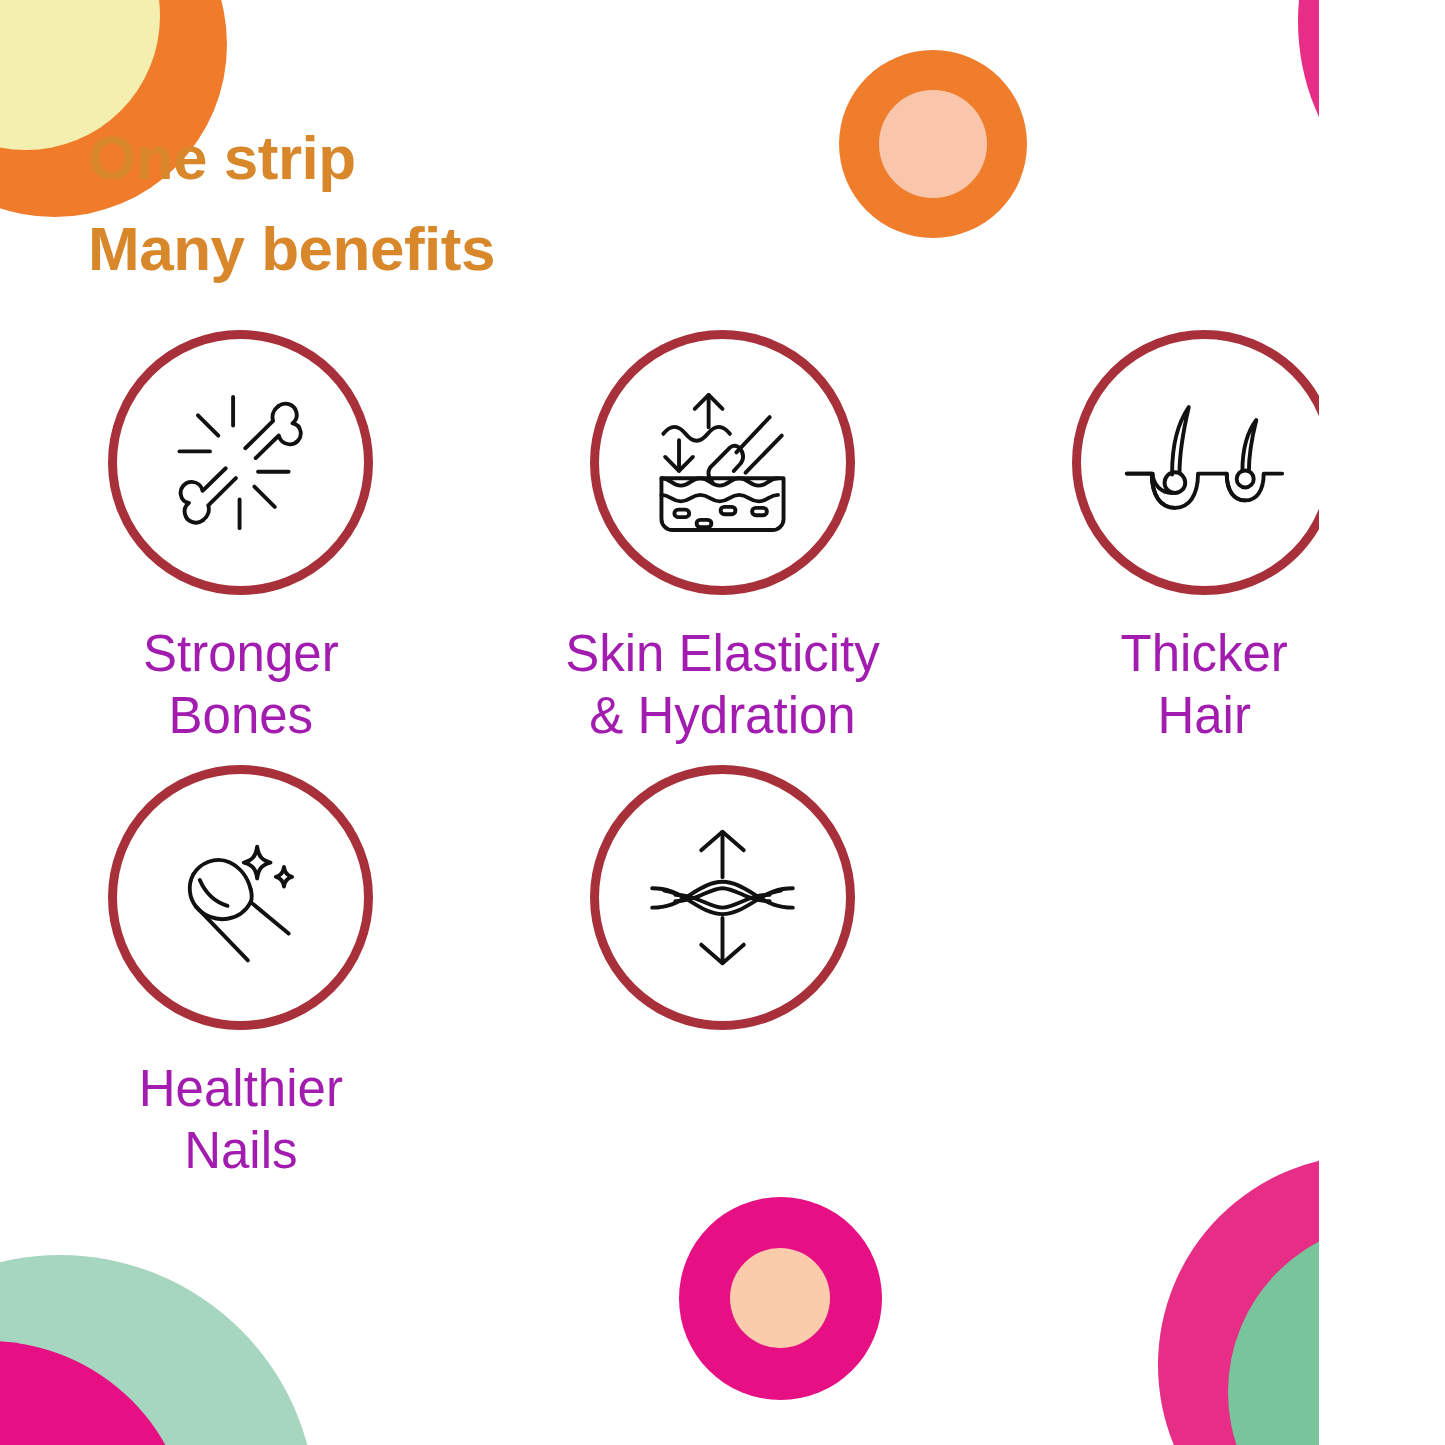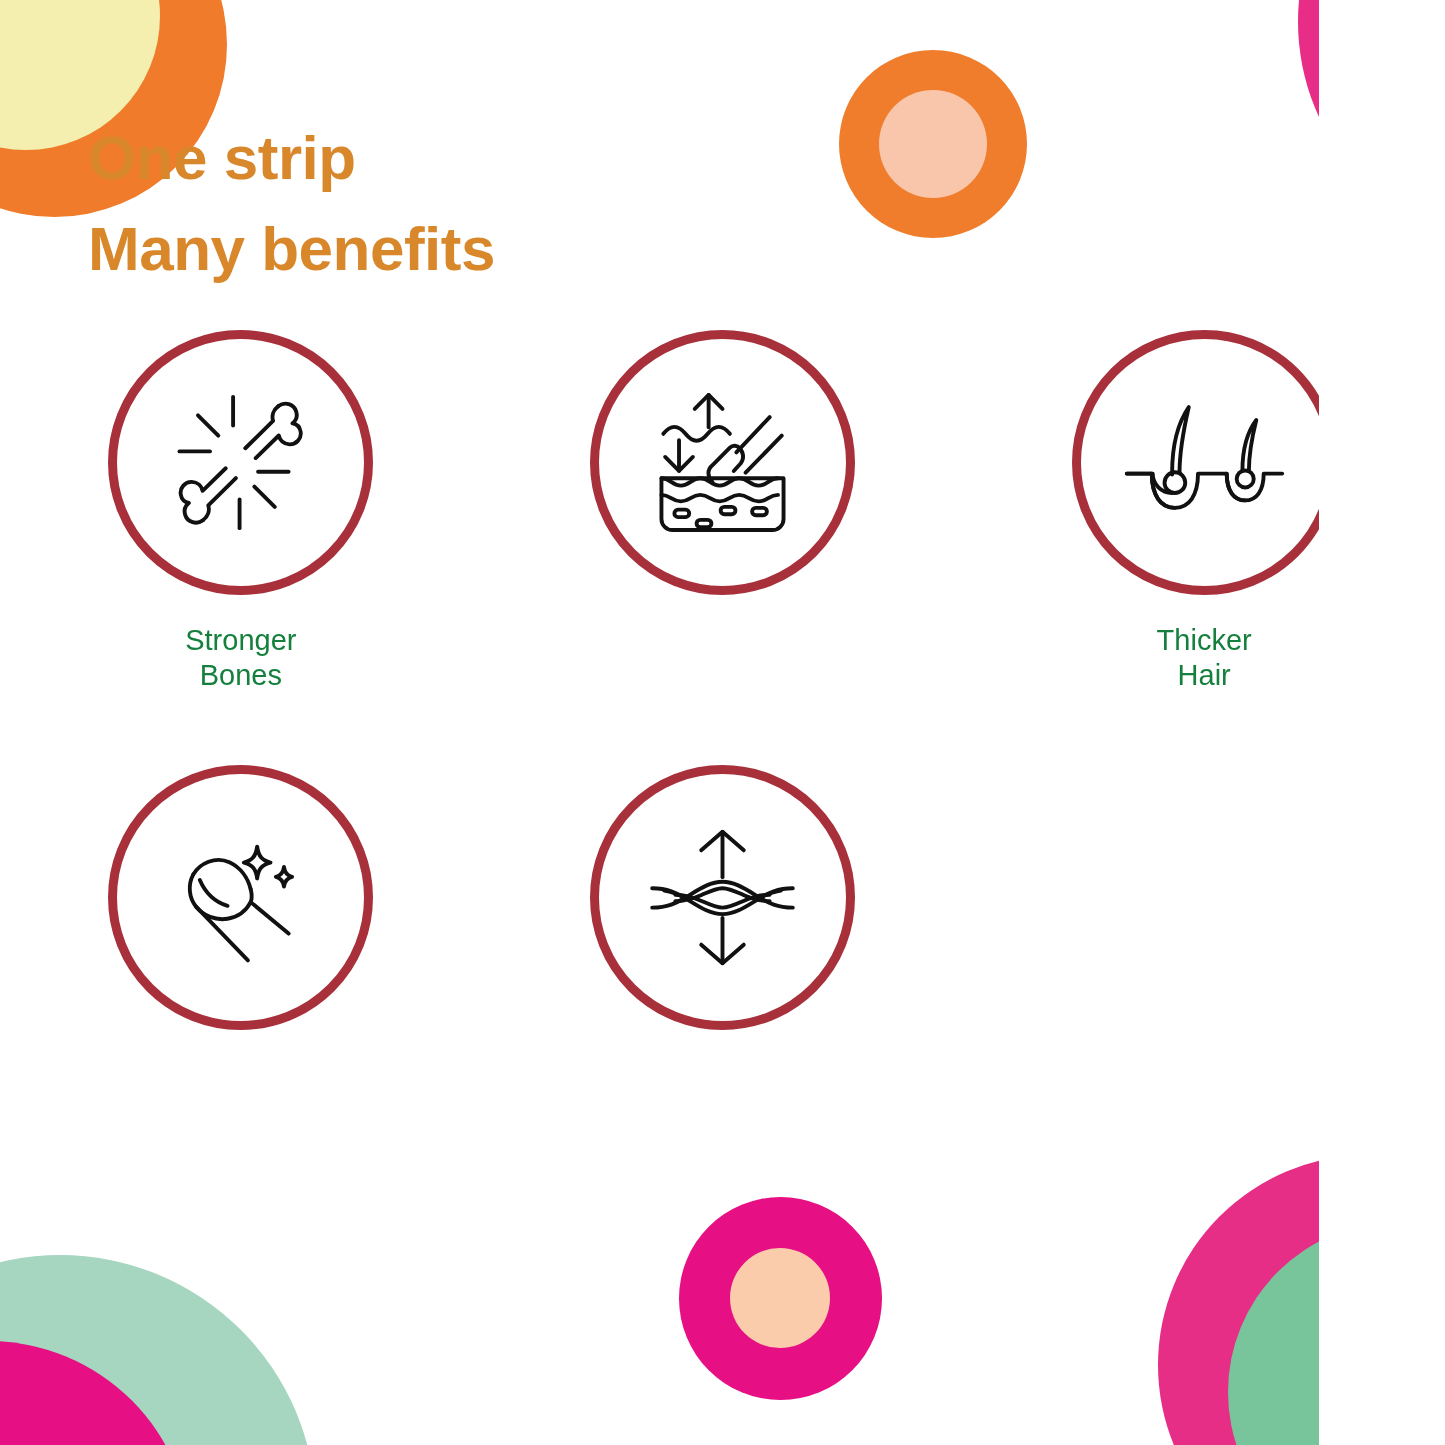--- a/index.html
+++ b/index.html
@@ -85,22 +85,22 @@
     justify-content: center;
   }
   .icon-ring svg {
     width: 185px;
     height: 185px;
     display: block;
   }
   .benefit-label {
     margin-top: 28px;
     text-align: center;
-    color: #15803d;
-    font-size: 29px;
+    color: #a21caf;
+    font-size: 51px;
     line-height: 1.22;
     white-space: pre-line;
     letter-spacing: 0px;
   }
 </style>
 </head>
 <body>
 
 <div id="poster">
 
@@ -166,20 +166,22 @@
           <path d="M17 58.5h66v22a6 6 0 0 1-6 6H23a6 6 0 0 1-6-6z"></path>
           <path d="M17 58.5c5 0 5.5 4 10.5 4s5.5-4 10.5-4 5.5 4 10.5 4 5.5-4 10.5-4 5.5 4 10.5 4 5.5-4 10.5-4"></path>
           <path d="M17 67.5c5 0 5.5 3.5 10.5 3.5S33 67.5 38 67.5s5.5 3.5 10.5 3.5S54 67.5 59 67.5s5.5 3.5 10.5 3.5S75 67.5 80 67.5"></path>
 
           <rect x="24" y="75.5" width="8" height="4" rx="2"></rect>
           <rect x="36" y="81" width="8" height="4" rx="2"></rect>
           <rect x="49" y="74" width="8" height="4" rx="2"></rect>
           <rect x="66" y="74.5" width="8" height="4" rx="2"></rect>
         </svg>
       </div>
+      <div class="benefit-label">Skin Elasticity
+&amp; Hydration</div>
     </div>
 
     <div class="cell">
       <div class="icon-ring">
         <svg viewBox="0 0 100 100" fill="none" stroke="#111111" stroke-width="2.1" stroke-linecap="round" stroke-linejoin="round">
 
           <path d="M8 56h14a10.5 10.5 0 0 0 10.5 10.5h0"></path>
           <path d="M32.5 56.5h0"></path>
           <path d="M8 56h13.5c0 12 5 18.5 12.5 18.5S46.5 68 46.5 56H62c0 9.5 4 14.5 10 14.5S82 65.5 82 56h10"></path>
 
@@ -210,20 +212,22 @@
           <path d="M28 40.5c3 7 8.5 12 15 14"></path>
 
           <line x1="55.5" y1="52.5" x2="76" y2="69.5"></line>
           <line x1="26.5" y1="55.5" x2="54" y2="84"></line>
 
           <path d="M59 22.5c.7 5.3 2.8 7.6 7.2 8.6-4.4 1-6.5 3.3-7.2 8.6-.7-5.3-2.8-7.6-7.2-8.6 4.4-1 6.5-3.3 7.2-8.6z"></path>
 
           <path d="M73.5 33.5c.45 3.3 1.7 4.7 4.4 5.3-2.7.6-3.95 2-4.4 5.3-.45-3.3-1.7-4.7-4.4-5.3 2.7-.6 3.95-2 4.4-5.3z"></path>
         </svg>
       </div>
+      <div class="benefit-label">Healthier
+Nails</div>
     </div>
 
 
     <div class="cell">
       <div class="icon-ring">
         <svg viewBox="0 0 100 100" fill="none" stroke="#111111" stroke-width="2.1" stroke-linecap="round" stroke-linejoin="round">
 
           <line x1="50" y1="14.5" x2="50" y2="39"></line>
           <polyline points="38.5,24.5 50,14.5 61.5,24.5"></polyline>
 

